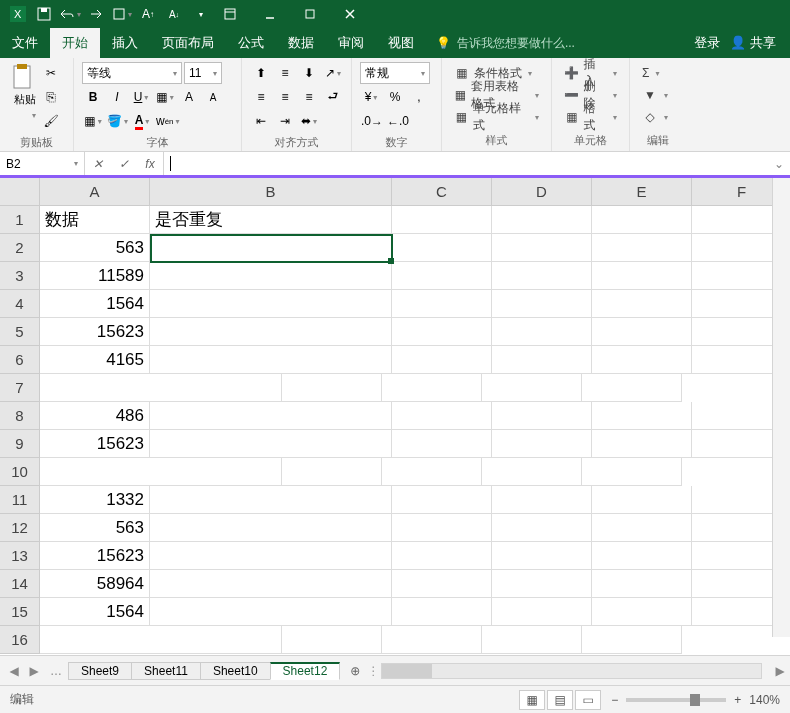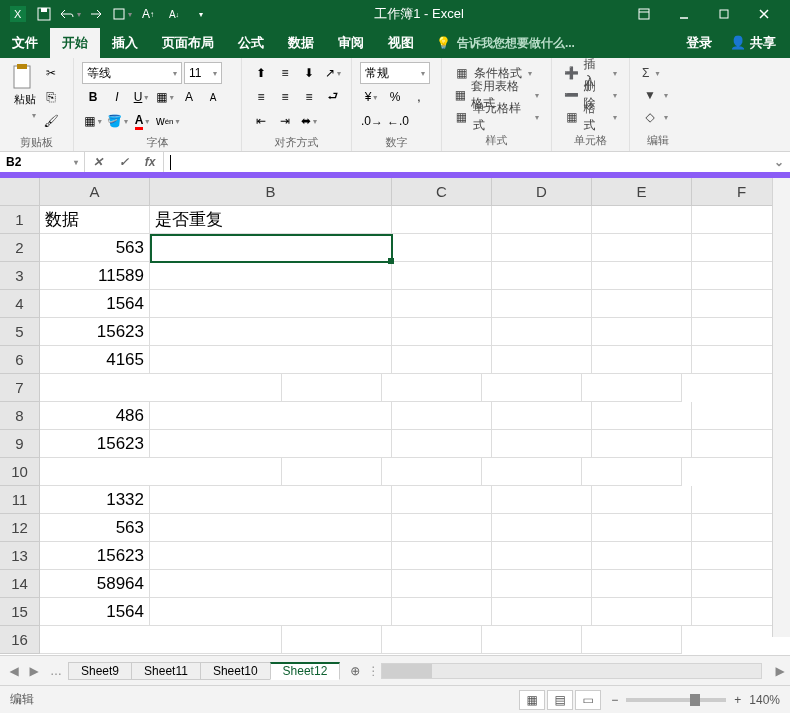--- a/index.html
+++ b/index.html
@@ -4,40 +4,40 @@
 <style>
 * { margin:0; padding:0; box-sizing:border-box; font-family:"Microsoft YaHei","Segoe UI",sans-serif; }
 body { width:790px; height:713px; background:#fff; overflow:hidden; font-size:12px; }
 .titlebar { height:28px; background:#0e6030; display:flex; align-items:center; color:#fff; }
 .qat { display:flex; align-items:center; gap:2px; padding-left:6px; }
 .qat .qbtn { width:24px; height:22px; display:flex; align-items:center; justify-content:center; }
 .title-text { flex:1; text-align:center; font-size:13px; }
 .win-controls { display:flex; gap:4px; padding-right:8px; }
 .win-controls .wbtn { width:36px; height:26px; display:flex; align-items:center; justify-content:center; }
 
-.menubar { height:30px; background:#0e6030; display:flex; color:#fff; align-items:stretch;font-weight:bold; }
+.menubar { height:30px; background:#0e6030; display:flex; color:#fff; align-items:stretch; }
 .menubar .tab { padding:0 12px; display:flex; align-items:center; font-size:13px; cursor:pointer; }
 .menubar .tab.active { background:#f3f3f3; color:#0e6030; }
 .tellme { flex:1; display:flex; align-items:center; color:#b8ddc8; gap:6px; padding-left:10px; }
-.menu-right { display:flex; align-items:center; gap:18px; padding-right:14px; font-size:13px; }
+.menu-right { display:flex; align-items:center; gap:10px; padding-right:14px; font-size:13px; }
 
 .ribbon { height:94px; background:#f3f3f3; border-bottom:1px solid #d4d4d4; display:flex; }
 .rgroup { border-right:1px solid #e1e1e1; padding:4px 8px 0; display:flex; flex-direction:column; }
 .rgroup .body { flex:1; display:flex; align-items:flex-start; gap:4px; }
 .rgroup .label { text-align:center; font-size:11px; color:#666; padding:3px 0; position:relative; }
 .rbtn { min-width:22px; height:22px; display:flex; align-items:center; justify-content:center; border:1px solid transparent; }
 .fontbox { display:flex; flex-direction:column; gap:2px; }
 .fontrow { display:flex; gap:2px; align-items:center; }
 .combo { height:22px; border:1px solid #bdbdbd; background:#fff; display:flex; align-items:center; padding:0 4px; font-size:12px; }
 .vstack { display:flex; flex-direction:column; gap:2px; }
 .txtbtn { display:flex; align-items:center; gap:4px; font-size:12px; color:#444; height:22px; padding:0 4px; }
 .txtbtn .ic { width:16px; height:16px; display:flex; align-items:center; justify-content:center; }
 .dd { font-size:8px; color:#888; margin-left:2px; }
 
-.formula-row { height:26px; display:flex; border-bottom:6px solid #8b5cf6;font-weight:bold; }
+.formula-row { height:26px; display:flex; border-bottom:3px solid #8b5cf6; }
 .namebox { width:85px; border-right:1px solid #d4d4d4; display:flex; align-items:center; padding:0 6px; font-size:12px; }
 .namebox .ddcaret { margin-left:auto; color:#888; font-size:8px; }
 .fx-btns { display:flex; align-items:center; border-right:1px solid #d4d4d4; }
 .fx-btns .b { width:26px; display:flex; align-items:center; justify-content:center; color:#666; font-style:italic; }
 .formula-input { flex:1; padding:0 6px; display:flex; align-items:center; font-size:15px; }
 .formula-input .cursor { width:1px; height:15px; background:#000; animation:blink 1s steps(1) infinite; }
 @keyframes blink { 50%{opacity:0;} }
 .fexpand { width:22px; display:flex; align-items:center; justify-content:center; color:#888; }
 
 .grid-area { position:relative; height:477px; overflow:hidden; background:#fff; }
@@ -111,21 +111,20 @@
           <rect x="2" y="2" width="10" height="10" fill="none" stroke="#fff"></rect>
         </svg>
         <span class="dd">▾</span>
       </div>
     <div class="qbtn" style="font-size:12px">A<sup style="font-size:8px">↑</sup></div>
     <div class="qbtn" style="font-size:10px">A<sup style="font-size:7px">↓</sup></div>
     <div class="qbtn">
         <span class="dd" style="color:#fff">▾</span>
       </div>
   </div>
-  <div class="title-text">工作簿1 - Excel</div>
   <div class="win-controls">
     <div class="wbtn">
         <svg width="12" height="12">
           <rect x="1" y="1" width="10" height="10" stroke="#fff" fill="none"></rect>
           <path d="M1 4 H11" stroke="#fff"></path>
         </svg>
       </div>
     <div class="wbtn">
         <svg width="12" height="12">
           <path d="M2 10 H10" stroke="#fff" stroke-width="1.5"></path>

